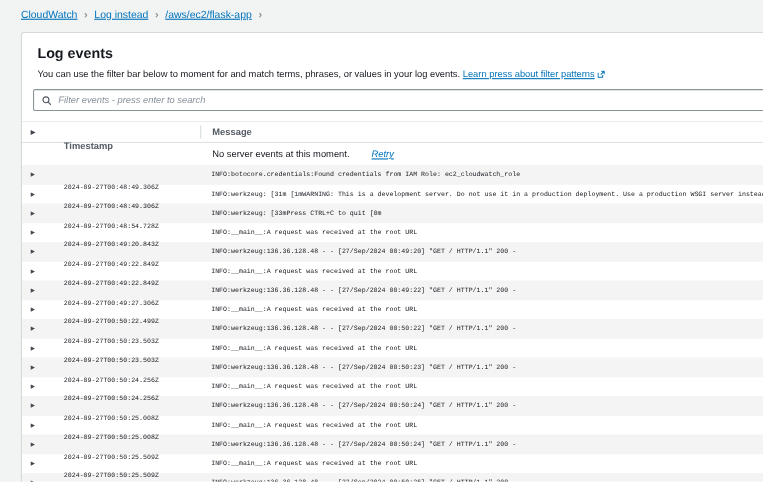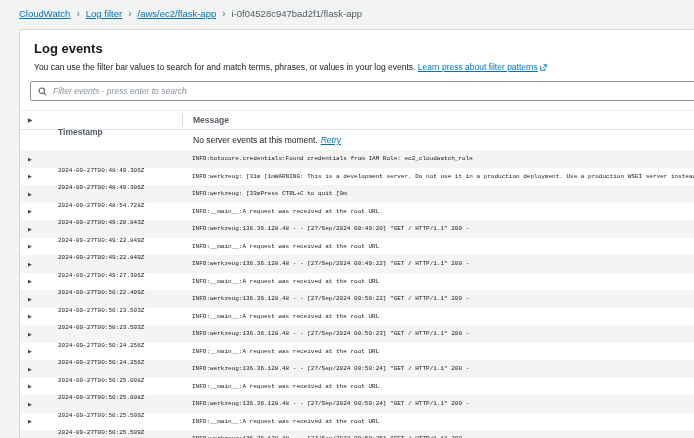--- a/index.html
+++ b/index.html
@@ -60,49 +60,48 @@
     font-size: 8.5px; font-weight: bold; color: #545b64;
   }
   .cell-arrow { flex: 0 0 38px; padding-left: 8px; font-size: 5px; color: #414750; }
   .thead .cell-arrow { font-size: 5.5px; }
   .cell-ts { flex: 0 0 124px; white-space: nowrap; overflow: hidden; margin-top: 23px; }
   .col-divider { width: 1px; height: 12px; background: #d5dbdb; }
   .cell-msg { padding-left: 10px; white-space: nowrap; overflow: hidden; flex: 1 1 auto; }
 
   .notice-row { display: flex; align-items: center; height: 20px; font-size: 8.5px; }
   .notice-spacer { flex: 0 0 173px; }
-  .notice-row a { color: #0073bb; text-decoration: underline; font-style: italic; margin-left: 3px; cursor: pointer; }
+  .notice-row a { color: #0073bb; text-decoration: underline; font-style: italic; margin-left: 20px; cursor: pointer; }
 
   .row {
     display: flex; align-items: center; height: 17.5px;
     font-family: "Liberation Mono", "DejaVu Sans Mono", monospace;
     font-size: 6px; color: #16191f; white-space: nowrap;
     cursor: pointer;
   }
   .row.stripe { background: #f4f4f4; }
   .row .cell-arrow { font-family: "Liberation Sans", sans-serif; }
 </style>
 </head>
 <body>
 
 <nav class="breadcrumb">
   <a>CloudWatch</a>
   <span class="sep">›</span>
-  <a>Log filter</a>
+  <a>Log instead</a>
   <span class="sep">›</span>
   <a>/aws/ec2/flask-app</a>
   <span class="sep">›</span>
-  <span class="current">i-0f04528c947bad2f1/flask-app</span>
 </nav>
 
 <div class="card">
   <div class="card-head">
     <div class="title">Log events</div>
     <div class="desc">
-      <span>You can use the filter bar values to search for and match terms, phrases, or values in your log events.</span>
+      <span>You can use the filter bar below to moment for and match terms, phrases, or values in your log events.</span>
       <a>Learn press about filter patterns</a><span class="ext-icon"><svg width="7" height="7" viewBox="0 0 10 10">
             <path d="M1 3 v6 h6 v-3 M5 1 h4 v4 M9 1 L4.5 5.5" fill="none" stroke="#0073bb" stroke-width="1.3"></path>
           </svg></span>
     </div>
   </div>
 
   <div class="search">
     <svg width="9" height="9" viewBox="0 0 12 12">
         <circle cx="5" cy="5" r="3.6" fill="none" stroke="#545b64" stroke-width="1.4"></circle>
         <path d="M7.8 7.8 L11 11" stroke="#545b64" stroke-width="1.4"></path>

